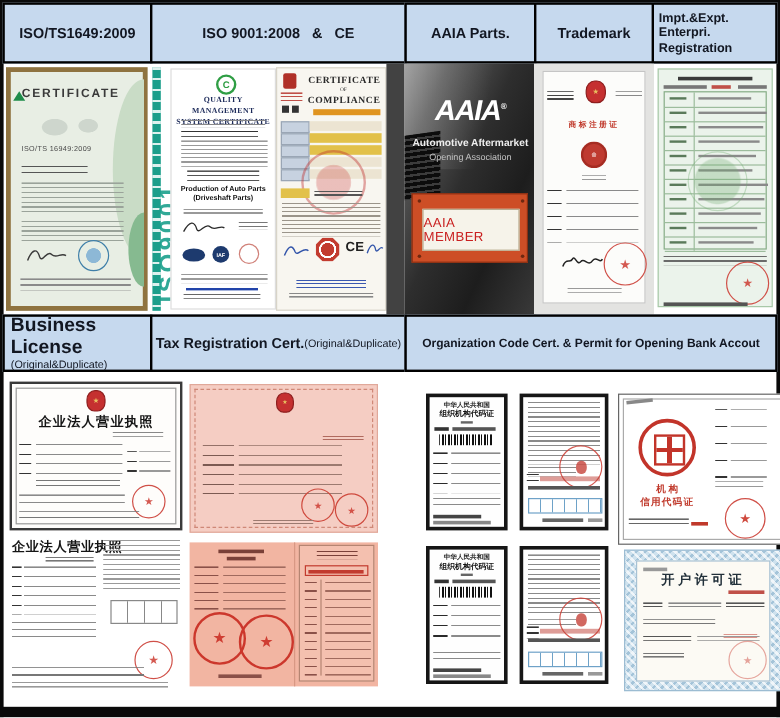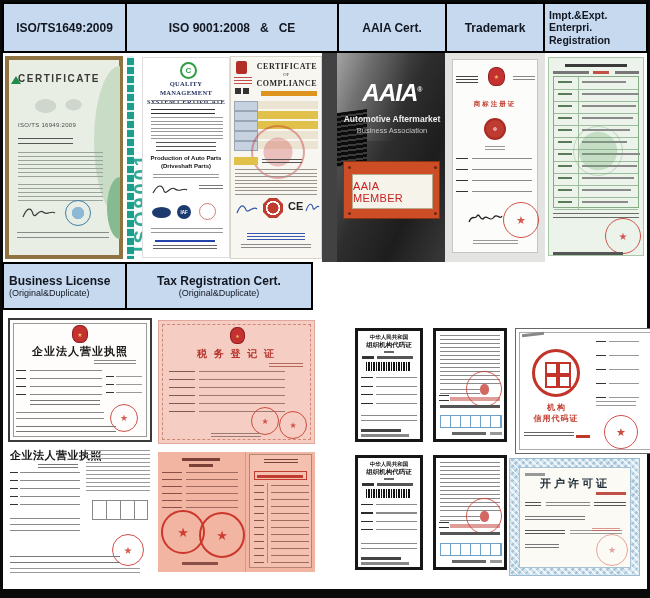--- a/index.html
+++ b/index.html
@@ -38,21 +38,21 @@
   <div class="frame" style="left:0;top:0;width:650px;height:3px;"></div>
   <div class="frame" style="left:0;top:0;width:3px;height:598px;"></div>
   <div class="frame" style="left:647px;top:0;width:3px;height:598px;"></div>
   <div class="frame" style="left:0;top:589px;width:650px;height:9px;"></div>
 
   <div class="hcell h1" style="left:2px;width:125px;">
       <span>ISO/TS1649:2009</span>
     </div>
   <div class="hcell h1 pres" style="left:125px;width:214px;"><span class="pres">ISO 9001:2008   &amp;   CE</span></div>
   <div class="hcell h1" style="left:337px;width:110px;">
-      <span>AAIA Cert.</span>
+      <span>AAIA Parts.</span>
     </div>
   <div class="hcell h1" style="left:543px;width:105px;justify-content:flex-start;text-align:left;padding-left:4px;font-size:10.5px;line-height:1.2;">
       <span class="pre">Impt.&amp;Expt.
 Enterpri.
 Registration</span>
     </div>
   <div class="hcell h1" style="left:445px;width:100px;">
       <span>Trademark</span>
     </div>
 
@@ -136,21 +136,21 @@
     <div class="tl" style="left:16px;top:176px;width:58px;height:7px;--c:#3a57b0;--p:3px;"></div>
     <div class="tl" style="left:10px;top:187px;width:70px;height:4px;--c:#888;--p:3px;"></div>
   </div>
   <div class="abs" style="left:322px;top:53px;width:15px;height:209px;background:#424242;"></div>
 
   <div class="abs" style="left:337px;top:53px;width:110px;height:209px;background:linear-gradient(115deg,#8a8a8a 0%,#5a5a5a 18%,#2e2e2e 45%,#1d1d1d 70%,#3a3a3a 100%);overflow:hidden;">
     <div class="abs" style="left:0;top:0;width:100%;height:42%;background:linear-gradient(100deg,rgba(255,255,255,.22),transparent 60%);"></div>
     <div class="abs" style="left:0;top:58px;width:30px;height:54px;background:repeating-linear-gradient(180deg,#0c0c0c 0 3px,#3c3c3c 3px 5px);transform:skewY(-8deg);"></div>
     <div class="abs" style="left:0;top:26px;width:100%;text-align:center;color:#fff;font-size:24px;font-weight:bold;font-style:italic;letter-spacing:-1px;"><span>AAIA</span><span style="font-size:7px;vertical-align:super;font-style:normal;">®</span></div>
     <div class="abs" style="left:0;top:61px;width:100%;text-align:center;font-size:8.5px;font-weight:bold;color:#efefef;">Automotive Aftermarket</div>
-    <div class="abs" style="left:0;top:73px;width:100%;text-align:center;font-size:7.5px;color:#c4c4c4;">Business Association</div>
+    <div class="abs" style="left:0;top:73px;width:100%;text-align:center;font-size:7.5px;color:#c4c4c4;">Opening Association</div>
     <div class="abs" style="left:6px;top:108px;width:97px;height:58px;background:#cd4e26;border:1px solid #8a2f12;box-sizing:border-box;">
       <div class="abs" style="left:4px;top:4px;width:3px;height:3px;background:#6e2810;border-radius:50%;box-shadow:86px 0 0 #6e2810,0 46px 0 #6e2810,86px 46px 0 #6e2810;"></div>
       <div class="abs" style="left:8px;top:12px;width:79px;height:33px;background:#f6f3ea;border:1px solid #b8aa8d;display:flex;align-items:center;justify-content:center;">
         <span style="font-size:11px;font-weight:normal;color:#c92020;letter-spacing:.3px;">AAIA MEMBER</span>
       </div>
     </div>
   </div>
 
   <div class="abs" style="left:445px;top:53px;width:100px;height:209px;background:#e3e3e1;">
     <div class="abs" style="left:7px;top:6px;width:86px;height:194px;background:#fcfcfa;border:1px solid #c5c5c5;box-sizing:border-box;">
@@ -243,26 +243,29 @@
           <div style="position: absolute; left: 28px; top: 4px; width: 46px; height: 2px; background: rgb(138, 138, 138);"></div>
         </div>
       </div>
     <div class="abs" style="left:24px;top:68px;width:48px;height:48px;border-radius:50%;background:radial-gradient(circle,rgba(110,170,110,.3) 0 55%,transparent 58%);border:1px solid rgba(110,170,110,.35);"></div>
     <div class="tl" style="left:4px;top:155px;width:86px;height:8px;--c:#6a6a6a;--p:4px;"></div>
     <div class="stamp" style="left:56px;top:160px;width:34px;height:34px;font-size:10px;">★</div>
     <div class="bar" style="left:4px;top:194px;width:70px;height:2.5px;background:#555;"></div>
   </div>
 
   <div class="hcell h2" style="left:2px;width:125px;flex-direction:column;align-items:flex-start;justify-content:center;text-align:left;padding-left:5px;box-sizing:border-box;">
-    <div style="font-size:12px;">Business License</div>
+    <div style="font-size:16px;">Business License</div>
     <div style="font-size:9px;font-weight:normal;">(Original&amp;Duplicate)</div>
   </div>
-  <div class="hcell h2" style="left:125px;width:188px;flex-direction:column;">
+  <div class="hcell h2" style="left:125px;width:214px;">
     <div style="font-size:12px;">Tax Registration Cert.</div>
     <div style="font-size:9px;font-weight:normal;">(Original&amp;Duplicate)</div>
+  </div>
+  <div class="hcell h2" style="left:337px;width:311px;font-size:10px;padding:0 3px;box-sizing:border-box;">
+    <span>Organization Code Cert. &amp; Permit for Opening Bank Accout</span>
   </div>
 
   <div class="abs" style="left:8px;top:318px;width:144px;height:124px;box-sizing:border-box;border:2px solid #3a3a3a;outline:1px solid #999;outline-offset:-6px;background:#fefdfb;">
     <div class="emblem" style="left:62px;top:5px;width:14px;height:16px;font-size:6px;">★</div>
     <div class="abs" style="left:0;top:24px;width:100%;text-align:center;font-size:11px;font-weight:bold;color:#151515;letter-spacing:1px;">企业法人营业执照</div>
     <div class="tl" style="left:84px;top:40px;width:42px;height:4px;--c:#888;--p:3px;"></div>
     <div class="tl" style="left:6px;top:50px;width:10px;height:28px;--c:#333;--p:8px;"></div>
     <div class="tl" style="left:20px;top:50px;width:72px;height:28px;--c:#8a8a8a;--p:8px;"></div>
     <div class="tl" style="left:96px;top:56px;width:8px;height:18px;--c:#333;--p:8px;"></div>
     <div class="tl" style="left:106px;top:56px;width:26px;height:18px;--c:#999;--p:8px;"></div>
@@ -280,21 +283,20 @@
     <div class="tl" style="left:12px;top:24px;width:60px;height:40px;--c:#8a8a8a;--p:8px;"></div>
     <div class="abs" style="left:84px;top:52px;width:56px;height:20px;border:1px solid #888;box-sizing:border-box;background:linear-gradient(90deg,transparent 0 13px,#888 13px 14px,transparent 14px 27px,#888 27px 28px,transparent 28px 41px,#888 41px 42px,transparent 42px);"></div>
     <div class="tl" style="left:2px;top:70px;width:70px;height:16px;--c:#8a8a8a;--p:6px;"></div>
     <div class="stamp" style="left:104px;top:86px;width:30px;height:30px;font-size:10px;">★</div>
     <div class="tl" style="left:2px;top:108px;width:110px;height:10px;--c:#777;--p:6px;"></div>
     <div class="tl" style="left:2px;top:120px;width:130px;height:5px;--c:#999;--p:4px;"></div>
   </div>
 
   <div class="abs" style="left:158px;top:320px;width:157px;height:124px;background:#f5cdc3;border:1px solid #e0a89a;outline:1px dashed #cf8877;outline-offset:-5px;box-sizing:border-box;">
     <div class="emblem" style="left:71px;top:6px;width:13px;height:15px;font-size:5px;">★</div>
-    <div class="abs" style="left:0;top:26px;width:100%;text-align:center;font-size:10px;font-weight:bold;color:#b5342c;letter-spacing:2px;">税 务 登 记 证</div>
     <div class="tl" style="left:110px;top:42px;width:34px;height:4px;--c:#b06a5e;--p:3px;"></div>
     <div class="tl" style="left:10px;top:50px;width:26px;height:48px;--c:#7c5a52;--p:8px;"></div>
     <div class="tl" style="left:40px;top:50px;width:86px;height:48px;--c:#9c7a70;--p:8px;"></div>
     <div class="stamp" style="left:92px;top:86px;width:26px;height:26px;font-size:8px;border-color:#cf4a3e;">★</div>
     <div class="stamp" style="left:120px;top:90px;width:26px;height:26px;font-size:8px;border-color:#cf4a3e;">★</div>
     <div class="tl" style="left:52px;top:112px;width:50px;height:4px;--c:#9c7a70;--p:3px;"></div>
   </div>
 
   <div class="abs" style="left:158px;top:452px;width:157px;height:120px;background:#f2b5a2;">
     <div class="abs" style="left:0;top:0;width:88px;height:120px;border-right:1px solid #d89884;box-sizing:border-box;">
@@ -381,21 +383,21 @@
     <div class="stamp" style="left:30px;top:40px;width:34px;height:34px;border-color:rgba(205,60,50,.85);">
       <div style="width:9px;height:11px;background:rgba(190,40,30,.7);border-radius:45%;"></div>
     </div>
     <div class="bar" style="left:14px;top:66px;width:50px;height:4px;background:rgba(190,60,50,.5);"></div>
     <div class="bar" style="left:4px;top:74px;width:60px;height:3px;background:#555;"></div>
     <div class="abs" style="left:4px;top:85px;width:62px;height:13px;border:1px solid #6ea2c8;box-sizing:border-box;background:repeating-linear-gradient(90deg,transparent 0 9px,#6ea2c8 9px 10px);"></div>
     <div class="bar" style="left:16px;top:102px;width:34px;height:3px;background:#666;"></div>
     <div class="bar" style="left:54px;top:102px;width:12px;height:3px;background:#999;"></div>
   </div>
 
-  <div class="abs" style="left:509px;top:458px;width:131px;height:118px;box-sizing:border-box;border:1px solid #9cbcd2;background-color:#cfe2ee;background-image:repeating-linear-gradient(45deg,rgba(255,255,255,.7) 0 2px,transparent 2px 5px),repeating-linear-gradient(-45deg,rgba(122,166,196,.5) 0 2px,transparent 2px 5px);">
+  <div class="abs" style="left:520px;top:458px;width:131px;height:118px;box-sizing:border-box;border:1px solid #9cbcd2;background-color:#cfe2ee;background-image:repeating-linear-gradient(45deg,rgba(255,255,255,.7) 0 2px,transparent 2px 5px),repeating-linear-gradient(-45deg,rgba(122,166,196,.5) 0 2px,transparent 2px 5px);">
     <div class="abs" style="left:9px;top:8px;width:112px;height:101px;background:#fcfaf4;border:1px solid #a8c2d4;box-sizing:border-box;">
       <div class="bar" style="left:5px;top:5px;width:20px;height:2.5px;background:#999;"></div>
       <div class="abs" style="left:0;top:8px;width:100%;text-align:center;font-size:11px;font-weight:bold;color:#22303a;letter-spacing:3px;">开户许可证</div>
       <div class="bar" style="left:76px;top:24px;width:30px;height:3px;background:#c05048;"></div>
       <div class="tl" style="left:5px;top:34px;width:16px;height:4px;--c:#555;--p:3px;"></div>
       <div class="tl" style="left:26px;top:34px;width:44px;height:4px;--c:#888;--p:3px;"></div>
       <div class="tl" style="left:74px;top:34px;width:32px;height:4px;--c:#555;--p:3px;"></div>
       <div class="tl" style="left:5px;top:48px;width:60px;height:4px;--c:#777;--p:3px;"></div>
       <div class="tl" style="left:5px;top:62px;width:40px;height:4px;--c:#555;--p:3px;"></div>
       <div class="tl" style="left:50px;top:62px;width:52px;height:4px;--c:#999;--p:3px;"></div>

